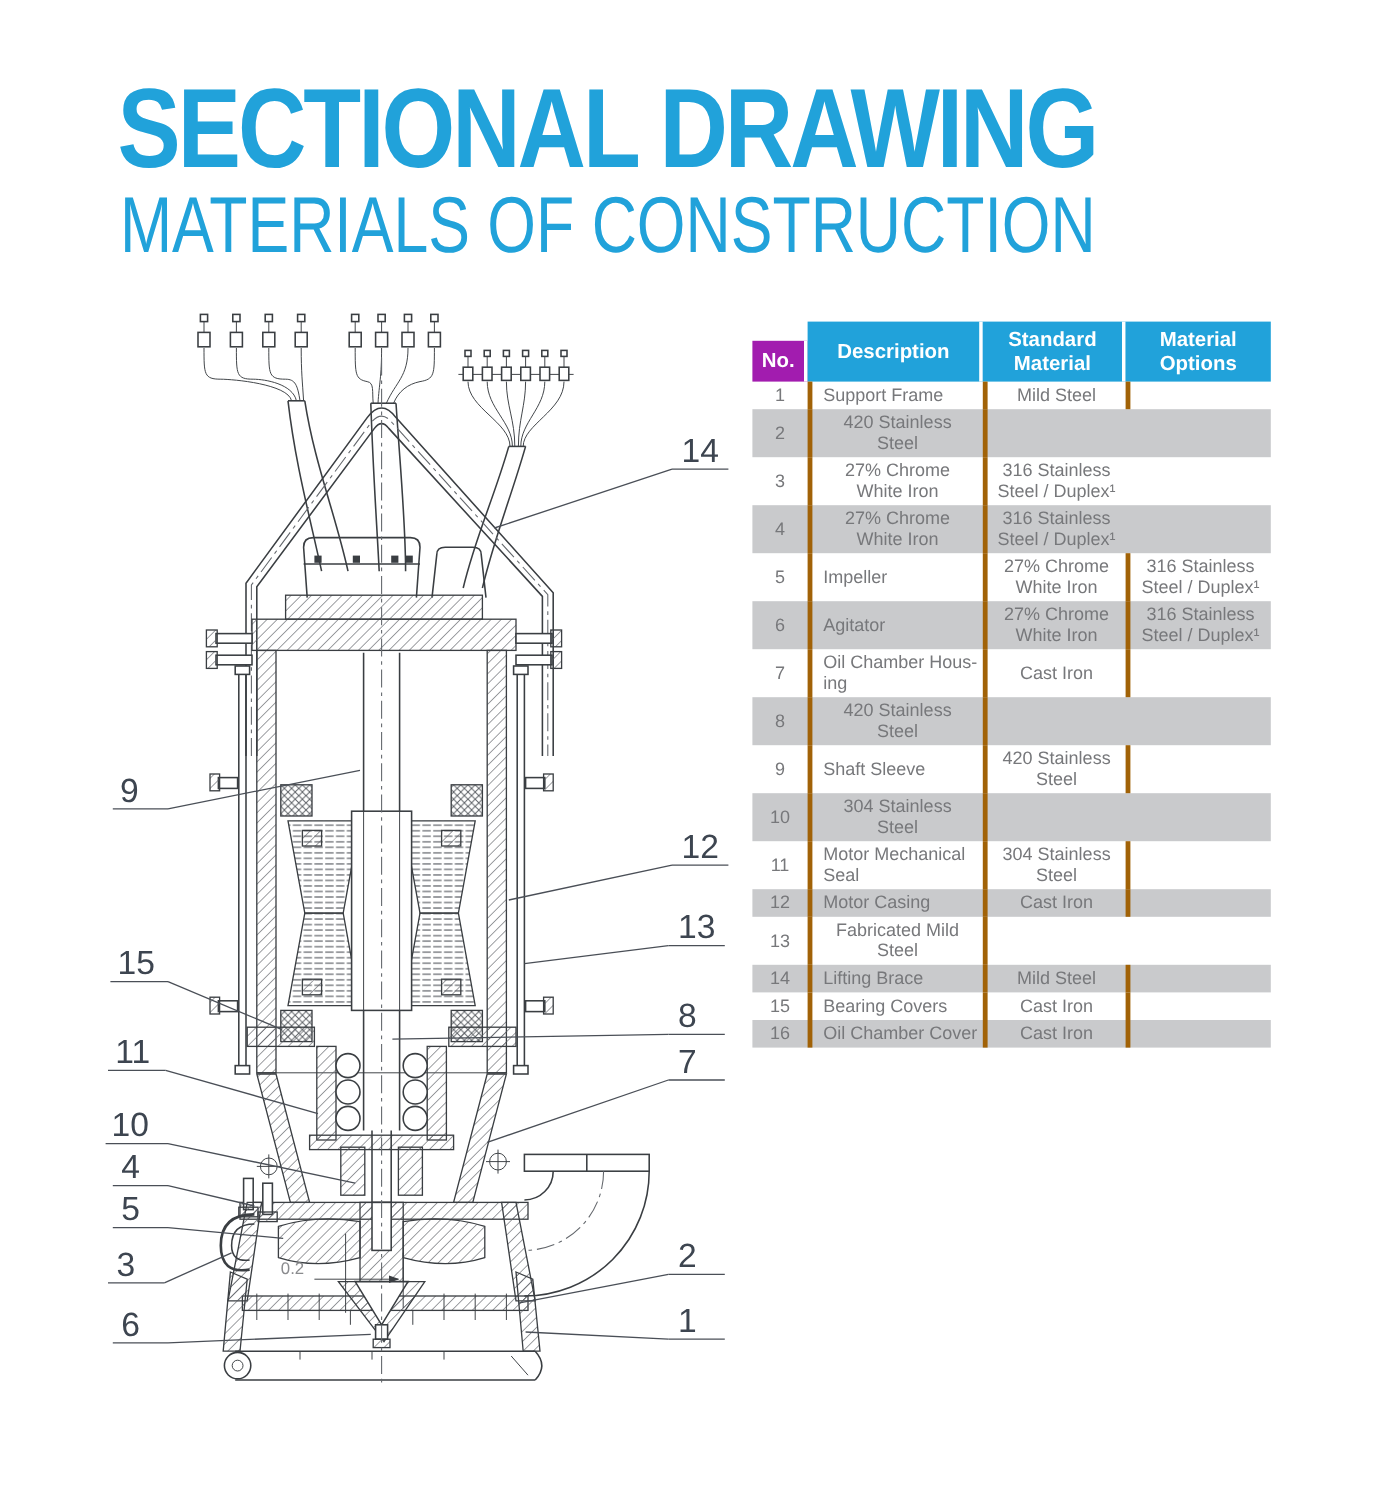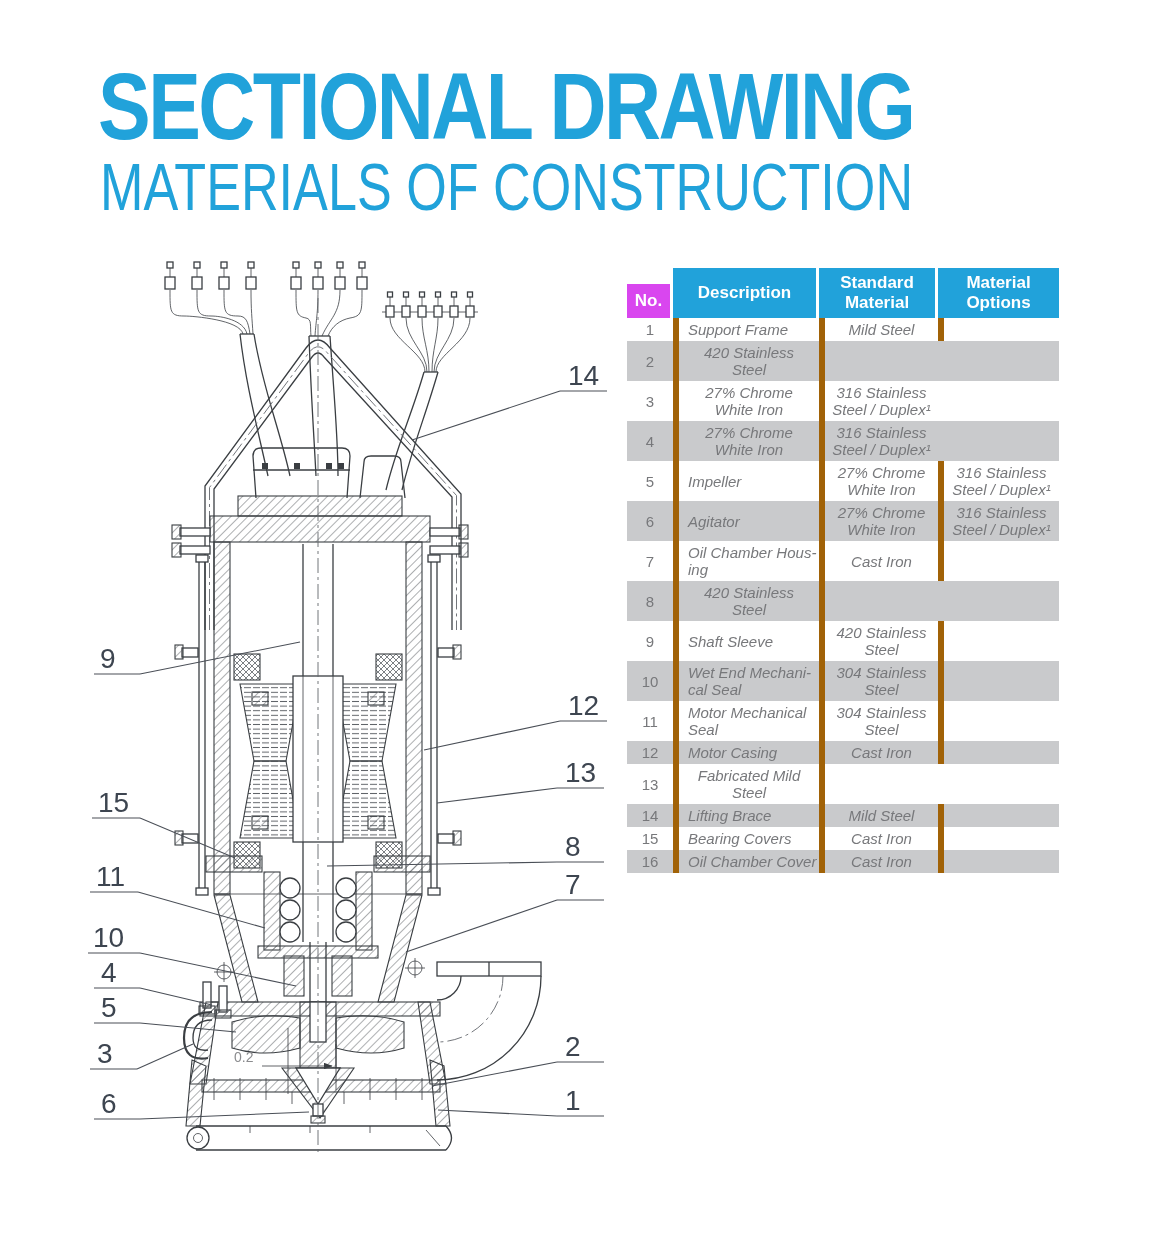--- a/index.html
+++ b/index.html
@@ -20,30 +20,30 @@
   }
   
   .moc-table{position:absolute;left:627px;top:268px;width:432px;}
   .t-head{display:grid;grid-template-columns:46px 146px 119px 121px;height:50px;}
   .t-head .hc{
     display:flex;align-items:center;justify-content:center;text-align:center;
     color:#ffffff;font-weight:700;font-size:17px;line-height:1.15;background:#21a2da;
     border-right:3px solid #ffffff;box-sizing:border-box;
   }
   .t-head .hc:last-child{border-right:none;}
-  .t-head .hc.no{background:#d946ef;margin-top:16px;}
+  .t-head .hc.no{background:#a21caf;margin-top:16px;}
   .t-body .tr{display:grid;grid-template-columns:46px 146px 119px 121px;}
   .t-body .tr.alt{background:#c9cacc;}
   .t-body .td{
     display:flex;align-items:center;justify-content:center;text-align:center;
     font-size:15px;color:#77787b;line-height:17px;padding:3px 2px;
     white-space:pre-line;min-height:23px;box-sizing:border-box;
   }
   .t-body .td.desc{justify-content:flex-start;text-align:left;padding-left:9px;}
-  .t-body .td + .td{border-left:6px solid #a16207;font-style:italic;}
+  .t-body .td + .td{border-left:4px solid #a16207;}
   
   svg.drawing{position:absolute;left:0;top:0;}
   .ln{stroke:#3a3e42;stroke-width:1.3;fill:none;}
   .thin{stroke:#3a3e42;stroke-width:.8;fill:none;}
   .thick{stroke:#3a3e42;stroke-width:2.2;fill:none;}
   .wf{fill:#ffffff;stroke:#3a3e42;stroke-width:1.3;}
   .hf{fill:url(#ph);stroke:#3a3e42;stroke-width:1.1;}
   .xf{fill:url(#px);stroke:#3a3e42;stroke-width:1.1;}
   .cf{fill:url(#pc);stroke:#3a3e42;stroke-width:1.1;}
   .dd{stroke:#63676c;stroke-width:.9;fill:none;stroke-dasharray:15 4 3 4;}
@@ -483,22 +483,20 @@
       </div>
       <div class="tr">
         <div class="td no">9</div>
         <div class="td desc">Shaft Sleeve</div>
         <div class="td std">420 Stainless
 Steel</div>
         <div class="td opt"></div>
       </div>
       <div class="tr alt">
         <div class="td no">10</div>
-        <div class="td desc">Wet End Mechani-
-cal Seal</div>
         <div class="td std">304 Stainless
 Steel</div>
         <div class="td opt"></div>
       </div>
       <div class="tr">
         <div class="td no">11</div>
         <div class="td desc">Motor Mechanical
 Seal</div>
         <div class="td std">304 Stainless
 Steel</div>

